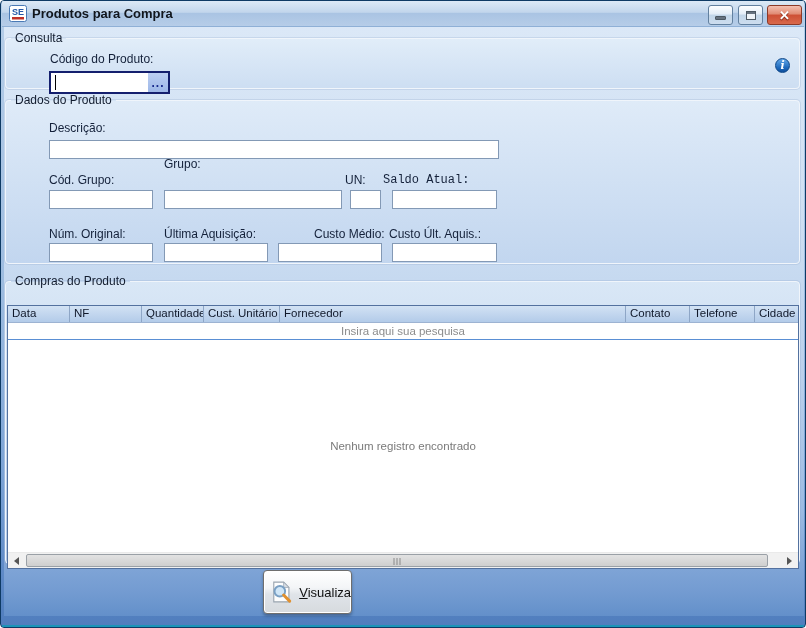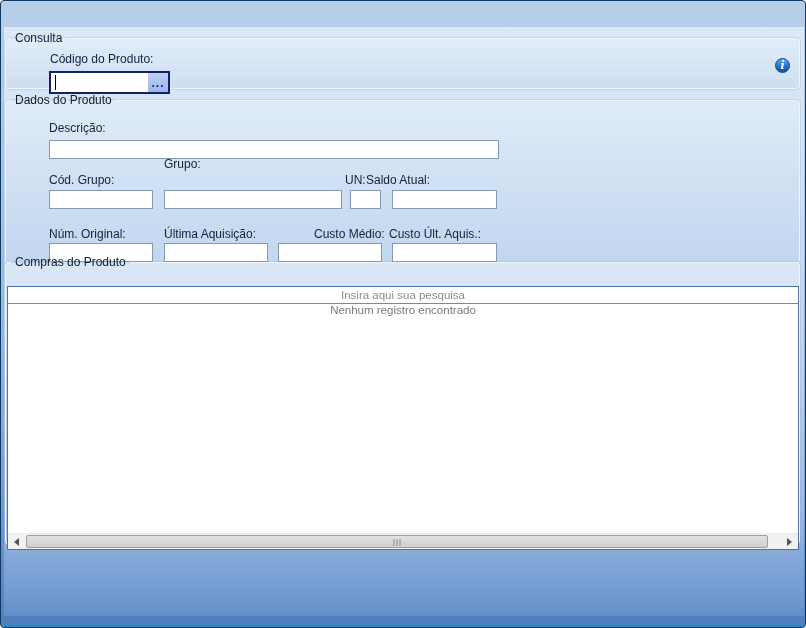--- a/index.html
+++ b/index.html
@@ -42,21 +42,21 @@
     background:linear-gradient(180deg,#dbe8f7 0%,#cfe0f3 30%,#bad0ec 60%,#9cbbe3 82%,#739bd1 96%,#6390ca 100%);
   }
 
   fieldset{
     position:absolute; border:1px solid #f0f5fb; border-radius:4px;
     box-shadow:0 0 0 1px rgba(140,165,200,.25);
   }
   legend{ margin-left:5px; padding:0 4px; font-size:12px; color:#121c2e; }
   .grp-consulta{ left:1px; top:4px; width:795px; height:58px; background:linear-gradient(180deg,#e1edf9 0%,#cddef2 100%); }
   .grp-dados   { left:1px; top:66px; width:795px; height:171px; background:linear-gradient(180deg,#dfebf8 0%,#c2d6ef 100%); }
-  .grp-compras { left:1px; top:228px; width:795px; height:290px; background:linear-gradient(180deg,#d9e7f6 0%,#b0c9e9 100%); }
+  .grp-compras { left:1px; top:247px; width:795px; height:290px; background:linear-gradient(180deg,#d9e7f6 0%,#b0c9e9 100%); }
 
   .lbl{ position:absolute; font-size:12px; color:#14213a; white-space:nowrap; }
 
   
   .codigo-wrap{
     position:absolute; left:43px; top:26px; width:121px; height:23px;
     border:2px solid #141f6e; background:#ffffff;
   }
   .caret{ position:absolute; left:4px; top:2px; width:1px; height:15px; background:#000; }
   .browse-btn{
@@ -82,21 +82,21 @@
     position:absolute; left:1px; top:17px; width:792px; height:264px;
     border:1px solid #53719f; background:#ffffff; display:flex; flex-direction:column;
   }
   .grid-head{ display:flex; height:17px; background:linear-gradient(180deg,#d2e2f4 0%,#b3cbe9 100%); border-bottom:1px solid #9db3d2; }
   .gh{ font-size:11.5px; color:#10182a; padding:1px 0 0 4px; border-right:1px solid #8ea6c6; overflow:hidden; white-space:nowrap; }
   .c0{width:62px;} .c1{width:72px;} .c2{width:62px;} .c3{width:76px;} .c4{width:346px;} .c5{width:64px;} .c6{width:65px;} .c7{flex:1; border-right:none;}
   .search-row{
     height:17px; background:#ffffff; border-bottom:1px solid #5a8fd4;
     text-align:center; font-size:11.5px; color:#8c8c8c; line-height:16px;
   }
-  .grid-body{ flex:1; display:flex; justify-content:center; background:#ffffff; }
+  .grid-body{ flex:1; display:flex; align-items:center; justify-content:center; background:#ffffff; }
   .empty-msg{ font-size:11.5px; color:#7a7a7a; }
   .hscroll{ height:16px; background:#f1f1f1; position:relative; border-top:1px solid #eaeaea; }
   .sb-btn{ position:absolute; top:0; width:17px; height:15px; display:flex; align-items:center; justify-content:center; }
   .sb-left{ left:0; } .sb-right{ right:0; }
   .arr-left{ width:0; height:0; border-top:4px solid transparent; border-bottom:4px solid transparent; border-right:5px solid #555; }
   .arr-right{ width:0; height:0; border-top:4px solid transparent; border-bottom:4px solid transparent; border-left:5px solid #555; }
   .sb-thumb{
     position:absolute; left:18px; top:1px; width:742px; height:13px;
     background:linear-gradient(180deg,#e2e2e2 0%,#cfcfcf 100%);
     border:1px solid #9aa0a6; border-radius:2px;
@@ -114,20 +114,37 @@
   }
   .btn-visualiza{ left:259px; width:89px; }
   .btn-fechar{ left:452px; width:86px; }
   .accel{ text-decoration:underline; }
 </style>
 </head>
 <body>
 
 <div class="window">
 
+  <div class="titlebar">
+    <svg class="app-icon" viewBox="0 0 18 17">
+      <rect x="0.5" y="0.5" width="17" height="16" rx="2" fill="#ffffff" stroke="#4a7ab5"></rect>
+      <text x="9" y="10" text-anchor="middle" font-size="9" font-weight="bold" fill="#2458a8" font-family="Liberation Sans, sans-serif">SE</text>
+      <rect x="3" y="12" width="12" height="2.5" fill="#c03028"></rect>
+    </svg>
+    <span class="win-title">Produtos para Compra</span>
+    <div class="winbtn btn-min">
+        <span class="glyph-min"></span>
+      </div>
+    <div class="winbtn btn-max">
+        <span class="glyph-max"></span>
+      </div>
+    <div class="winbtn btn-close">
+        <span class="glyph-close">✕</span>
+      </div>
+  </div>
 
   <div class="content">
 
     <fieldset class="grp-consulta">
       <legend>Consulta</legend>
       <span class="lbl" style="left:44px; top:7px;">Código do Produto:</span>
       <div class="codigo-wrap">
         <span class="caret"></span>
         <button class="browse-btn">...</button>
       </div>
@@ -142,39 +159,49 @@
 
       <span class="lbl" style="left:43px; top:66px;">Cód. Grupo:</span>
       <input class="field" style="left: 43px; top: 83px; width: 104px;" value="">
 
       <span class="lbl" style="left:158px; top:50px;">Grupo:</span>
       <input class="field" style="left: 158px; top: 83px; width: 178px;" value="">
 
       <span class="lbl" style="left:339px; top:66px;">UN:</span>
       <input class="field" style="left: 344px; top: 83px; width: 31px;" value="">
 
-      <span class="lbl" style="left:360px; top:66px;">Saldo Atual:</span>
+      <span class="lbl" style="left:377px; top:66px;font-family:Liberation Mono, monospace;">Saldo Atual:</span>
       <input class="field" style="left: 386px; top: 83px; width: 105px;" value="">
 
       <span class="lbl" style="left:43px; top:120px;">Núm. Original:</span>
       <input class="field" style="left: 43px; top: 136px; width: 104px;" value="">
 
       <span class="lbl" style="left:158px; top:120px;">Última Aquisição:</span>
       <input class="field" style="left: 158px; top: 136px; width: 104px;" value="">
 
       <span class="lbl" style="left:272px; top:120px;margin-left:36px;">Custo Médio:</span>
       <input class="field" style="left: 272px; top: 136px; width: 104px;" value="">
 
       <span class="lbl" style="left:383px; top:120px;text-align:center;">Custo Últ. Aquis.:</span>
       <input class="field" style="left: 386px; top: 136px; width: 105px;" value="">
     </fieldset>
 
     <fieldset class="grp-compras">
       <legend>Compras do Produto</legend>
       <div class="grid">
+        <div class="grid-head">
+          <span class="gh c0">Data</span>
+          <span class="gh c1">NF</span>
+          <span class="gh c2">Quantidade</span>
+          <span class="gh c3">Cust. Unitário</span>
+          <span class="gh c4">Fornecedor</span>
+          <span class="gh c5">Contato</span>
+          <span class="gh c6">Telefone</span>
+          <span class="gh c7">Cidade</span>
+        </div>
         <div class="search-row">Insira aqui sua pesquisa</div>
         <div class="grid-body">
           <span class="empty-msg">Nenhum registro encontrado</span>
         </div>
         <div class="hscroll">
           <div class="sb-btn sb-left">
               <span class="arr-left"></span>
             </div>
           <div class="sb-thumb">
             <span class="sb-grip">
@@ -183,16 +210,25 @@
                 <i></i>
               </span>
           </div>
           <div class="sb-btn sb-right">
               <span class="arr-right"></span>
             </div>
         </div>
       </div>
     </fieldset>
 
+    <button class="push-btn btn-visualiza">
+      <svg width="32" height="32" viewBox="0 0 32 32">
+        <path d="M5 3 h13 l7 7 v19 h-20 z" fill="#fdfdfd" stroke="#9aa5b0" stroke-width="1.5"></path>
+        <path d="M18 3 l7 7 h-7 z" fill="#d8dee4" stroke="#9aa5b0" stroke-width="1"></path>
+        <circle cx="13" cy="15" r="7" fill="rgba(203,227,246,0.9)" stroke="#7aa0c4" stroke-width="2.5"></circle>
+        <line x1="18" y1="20" x2="26" y2="28" stroke="#e0902f" stroke-width="4" stroke-linecap="round"></line>
+      </svg>
+      <span><span class="accel">V</span><span>isualiza</span></span>
+    </button>
 
 
   </div>
 </div>
 
 </body></html>

